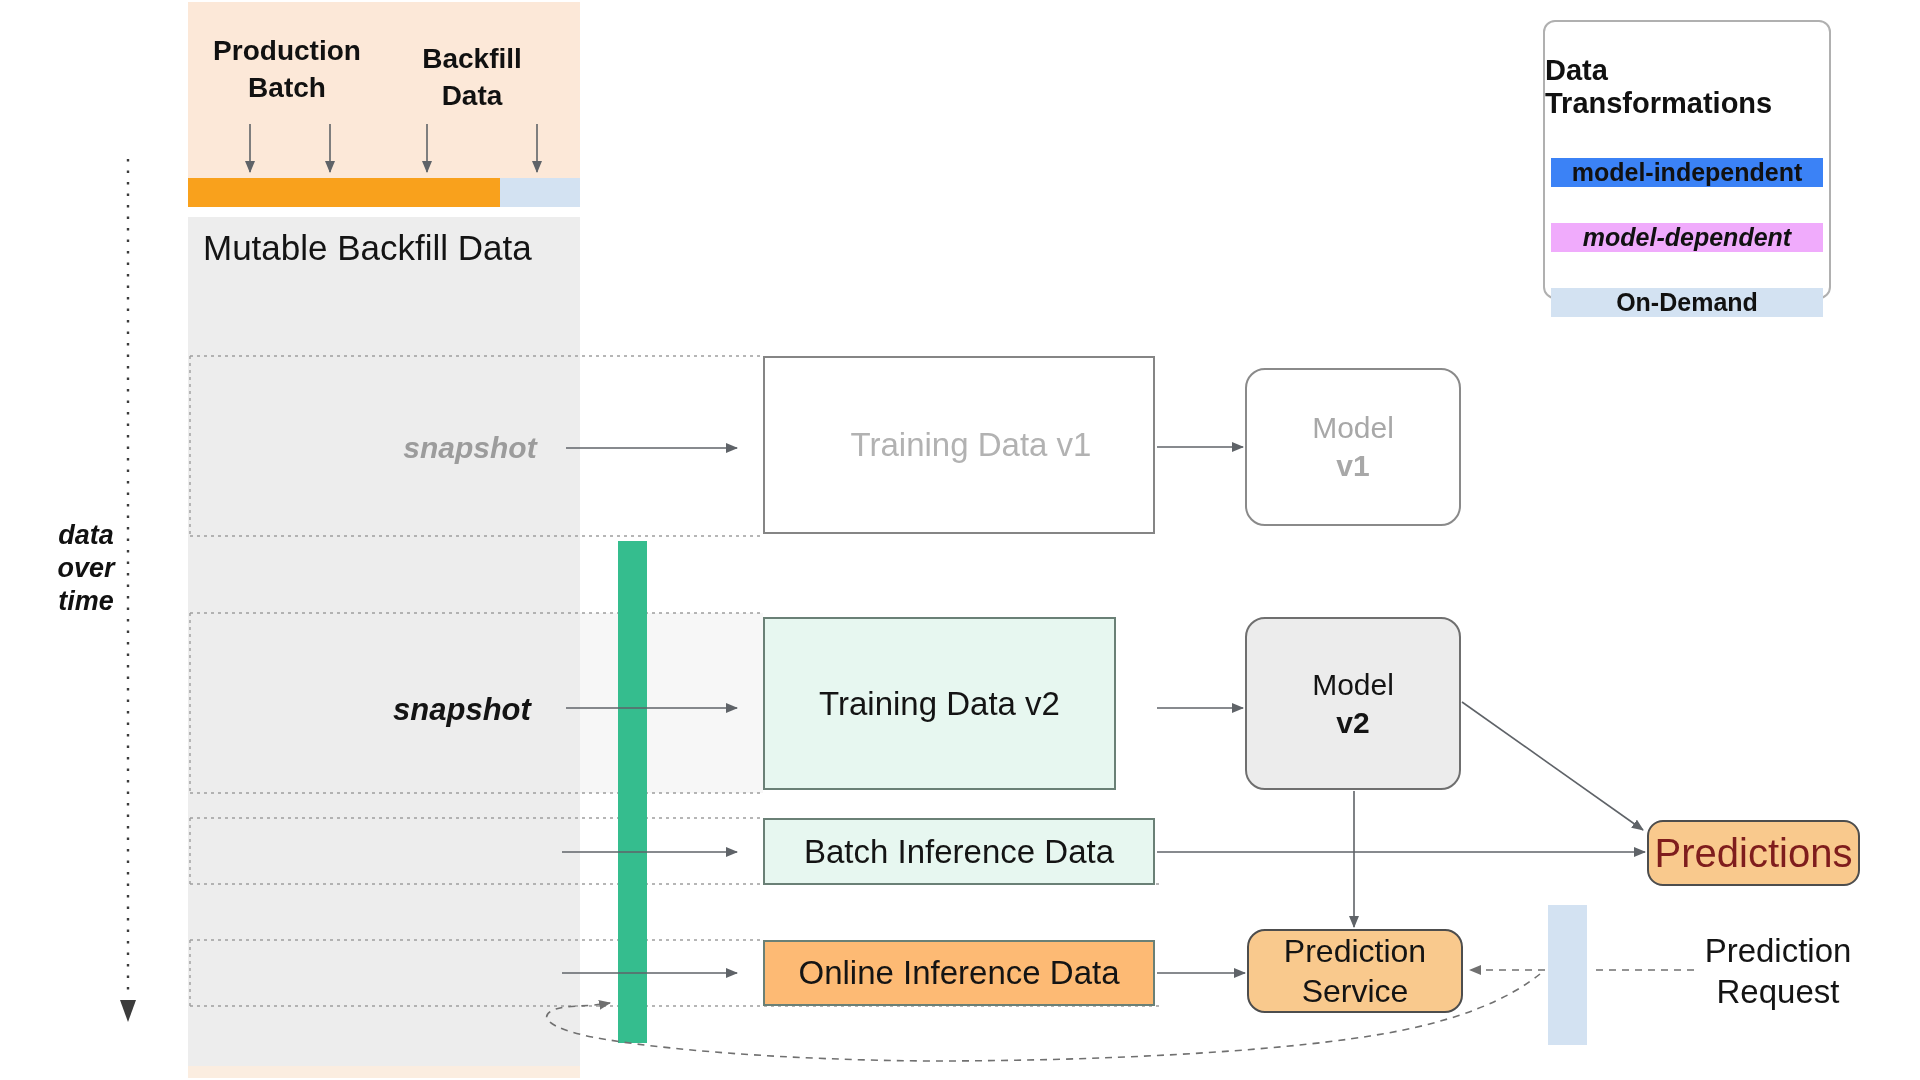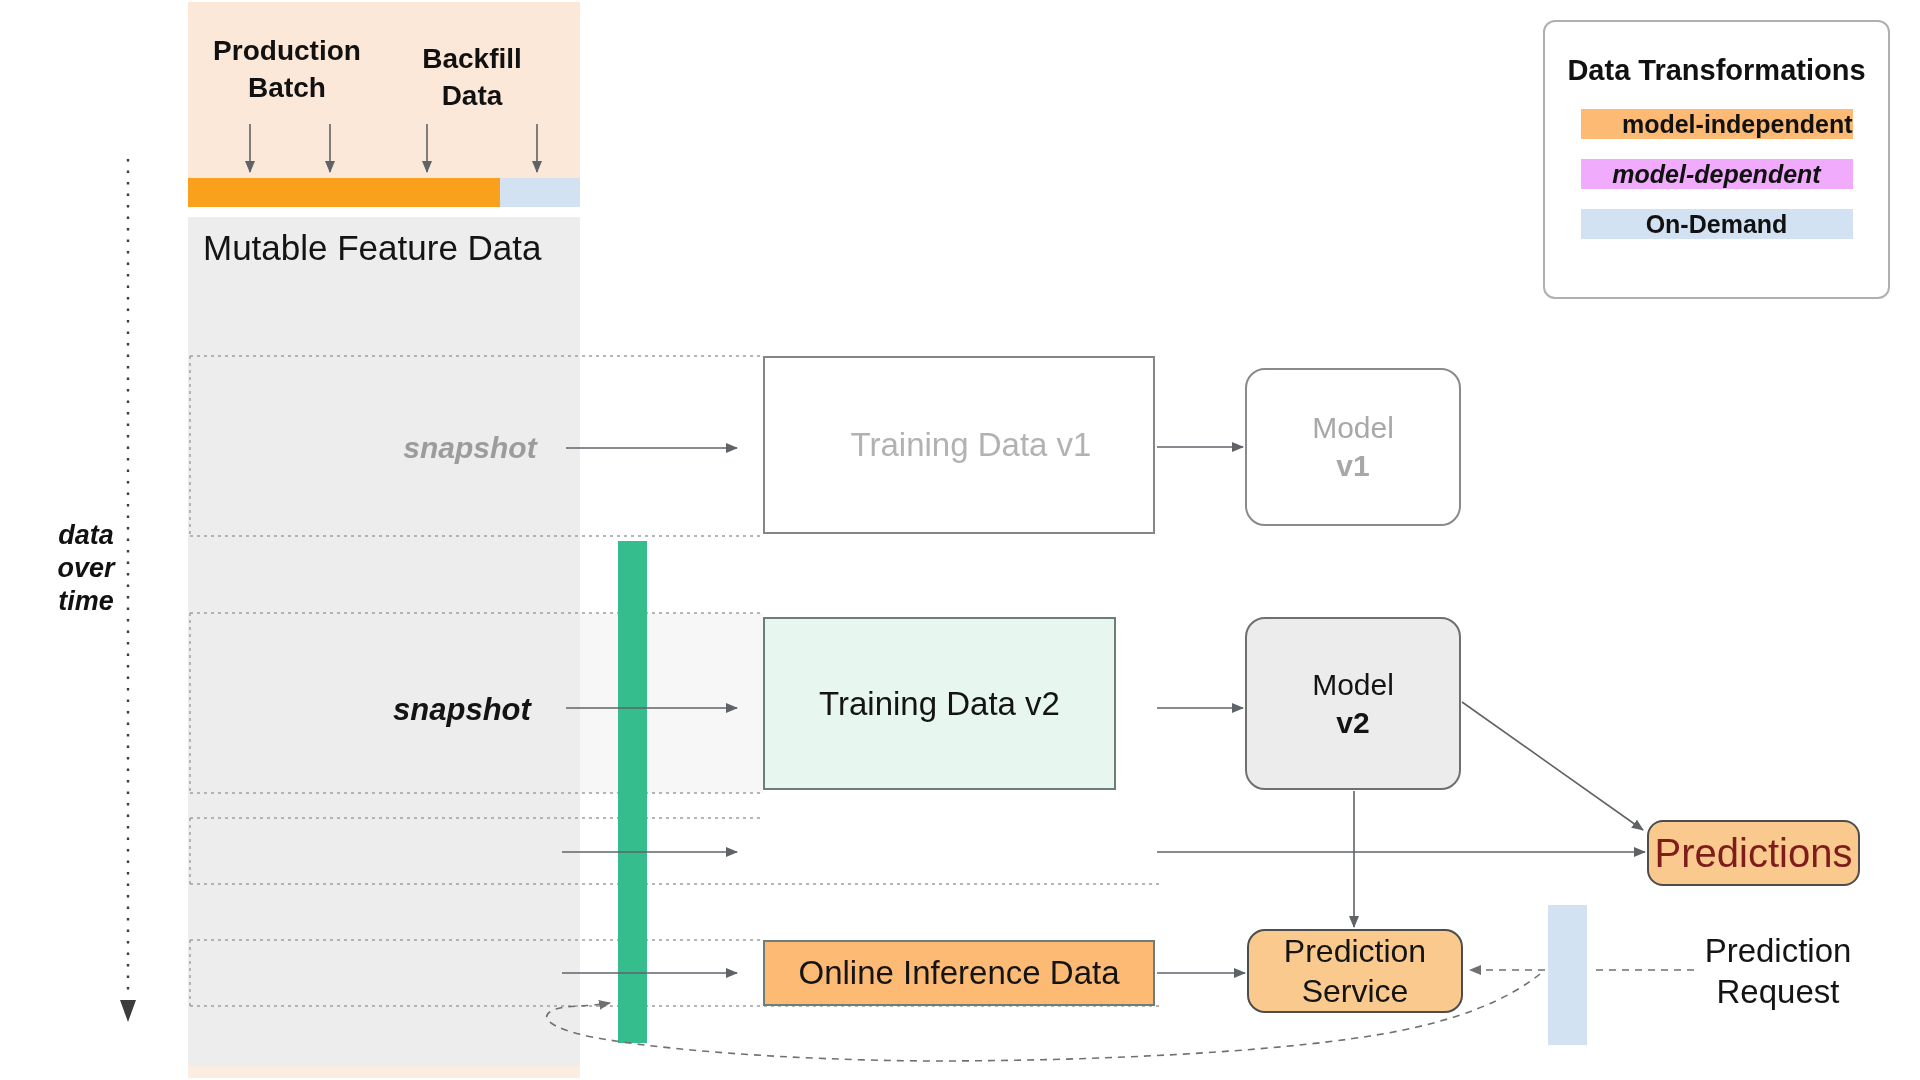--- a/index.html
+++ b/index.html
@@ -44,21 +44,21 @@
   .model-v2{left:1245px;top:617px;width:216px;height:173px;border:2px solid #6f6f6f;border-radius:20px;font-size:30px;line-height:38px;color:#141414;}
   .batch-box{left:763px;top:818px;width:392px;height:67px;border:2px solid #6a8076;font-size:33px;color:#141414;}
   .online-box{left:763px;top:940px;width:392px;height:66px;border:2px solid #6a8076;font-size:33px;color:#141414;}
   .predictions-box{left:1647px;top:820px;width:213px;height:66px;border:2px solid #4d4d4d;border-radius:16px;font-size:40px;color:#7f1d1d;}
   .ps-box{left:1247px;top:929px;width:216px;height:84px;border:2px solid #4d4d4d;border-radius:18px;font-size:32px;line-height:40px;color:#141414;}
   .bold{font-weight:bold;}
 
   .pr-label{left:1668px;top:930px;width:220px;text-align:center;font-size:33px;line-height:41px;color:#141414;}
 
   
-  .legend{left:1543px;top:20px;width:347px;height:279px;background:#ffffff;border:2px solid #b0b0b0;border-radius:12px;box-sizing:border-box;display:flex;flex-direction:column;align-items:center;}
+  .legend{left:1543px;top:20px;width:288px;height:279px;background:#ffffff;border:2px solid #b0b0b0;border-radius:12px;box-sizing:border-box;display:flex;flex-direction:column;align-items:center;gap:16px;}
   .legend-title{margin-top:32px;font-size:29px;font-weight:bold;color:#111;}
   .legend-chip{width:272px;height:30px;margin-top:20px;display:flex;align-items:center;justify-content:center;font-size:25px;font-weight:bold;color:#111;}
   .legend-chip.first{margin-top:22px;}
 </style>
 </head>
 <body>
 
 <div id="canvas">
 
   <div class="abs peach-box" style="background-color: rgb(252, 232, 216);"></div>
@@ -119,57 +119,60 @@
       <line x1="1694" y1="970" x2="1590" y2="970"></line>
       <line x1="1545" y1="970" x2="1470" y2="970" marker-end="url(#arrd)"></line>
       <path d="M1540,974 C1510,998 1460,1022 1370,1036 C1270,1052 1100,1061 930,1061 C790,1060 660,1050 592,1037 C548,1028 536,1016 556,1009 C568,1005 586,1007 610,1003" marker-end="url(#arrd)"></path>
     </g>
   </svg>
 
   <div class="abs src-label production-label prelines">Production
 Batch</div>
   <div class="abs src-label backfill-label prelines">Backfill
 Data</div>
-  <div class="abs mutable-title">Mutable Feature Data</div>
+  <div class="abs mutable-title">Mutable Backfill Data</div>
   <div class="abs axis-label prelines">data
 over
 time</div>
   <div class="abs snapshot snapshot-v1">snapshot</div>
   <div class="abs snapshot snapshot-v2">snapshot</div>
 
   <div class="node training-v1">
     <span>Training Data v1</span>
   </div>
   <div class="node model-v1">
     <span>Model</span>
     <span class="bold">v1</span>
   </div>
   <div class="node training-v2" style="background-color: rgb(231, 247, 240);">
     <span>Training Data v2</span>
   </div>
   <div class="node model-v2" style="background-color: rgb(236, 236, 236);">
     <span>Model</span>
     <span class="bold">v2</span>
   </div>
+  <div class="node batch-box" style="background-color: rgb(231, 247, 240);">
+    <span>Batch Inference Data</span>
+  </div>
   <div class="node online-box" style="background-color: #fdba74;">
     <span>Online Inference Data</span>
   </div>
   <div class="node predictions-box" style="background-color: rgb(249, 201, 141);">
     <span>Predictions</span>
   </div>
   <div class="node ps-box prelines" style="background-color: rgb(249, 201, 141);">
     <span class="prelines">Prediction
 Service</span>
   </div>
   <div class="abs pr-label prelines">Prediction
 Request</div>
 
   <div class="abs legend">
     <div class="legend-title">Data Transformations</div>
-    <div class="legend-chip first" style="background-color: #fdba74; justify-content: flex-end;">
+    <div class="legend-chip first" style="background-color: #3b82f6;">
       <span>model-independent</span>
     </div>
     <div class="legend-chip" style="background-color: #f0abfc; font-style: italic;">
       <span>model-dependent</span>
     </div>
     <div class="legend-chip" style="background-color: rgb(211, 226, 242);">
       <span>On-Demand</span>
     </div>
   </div>
 

